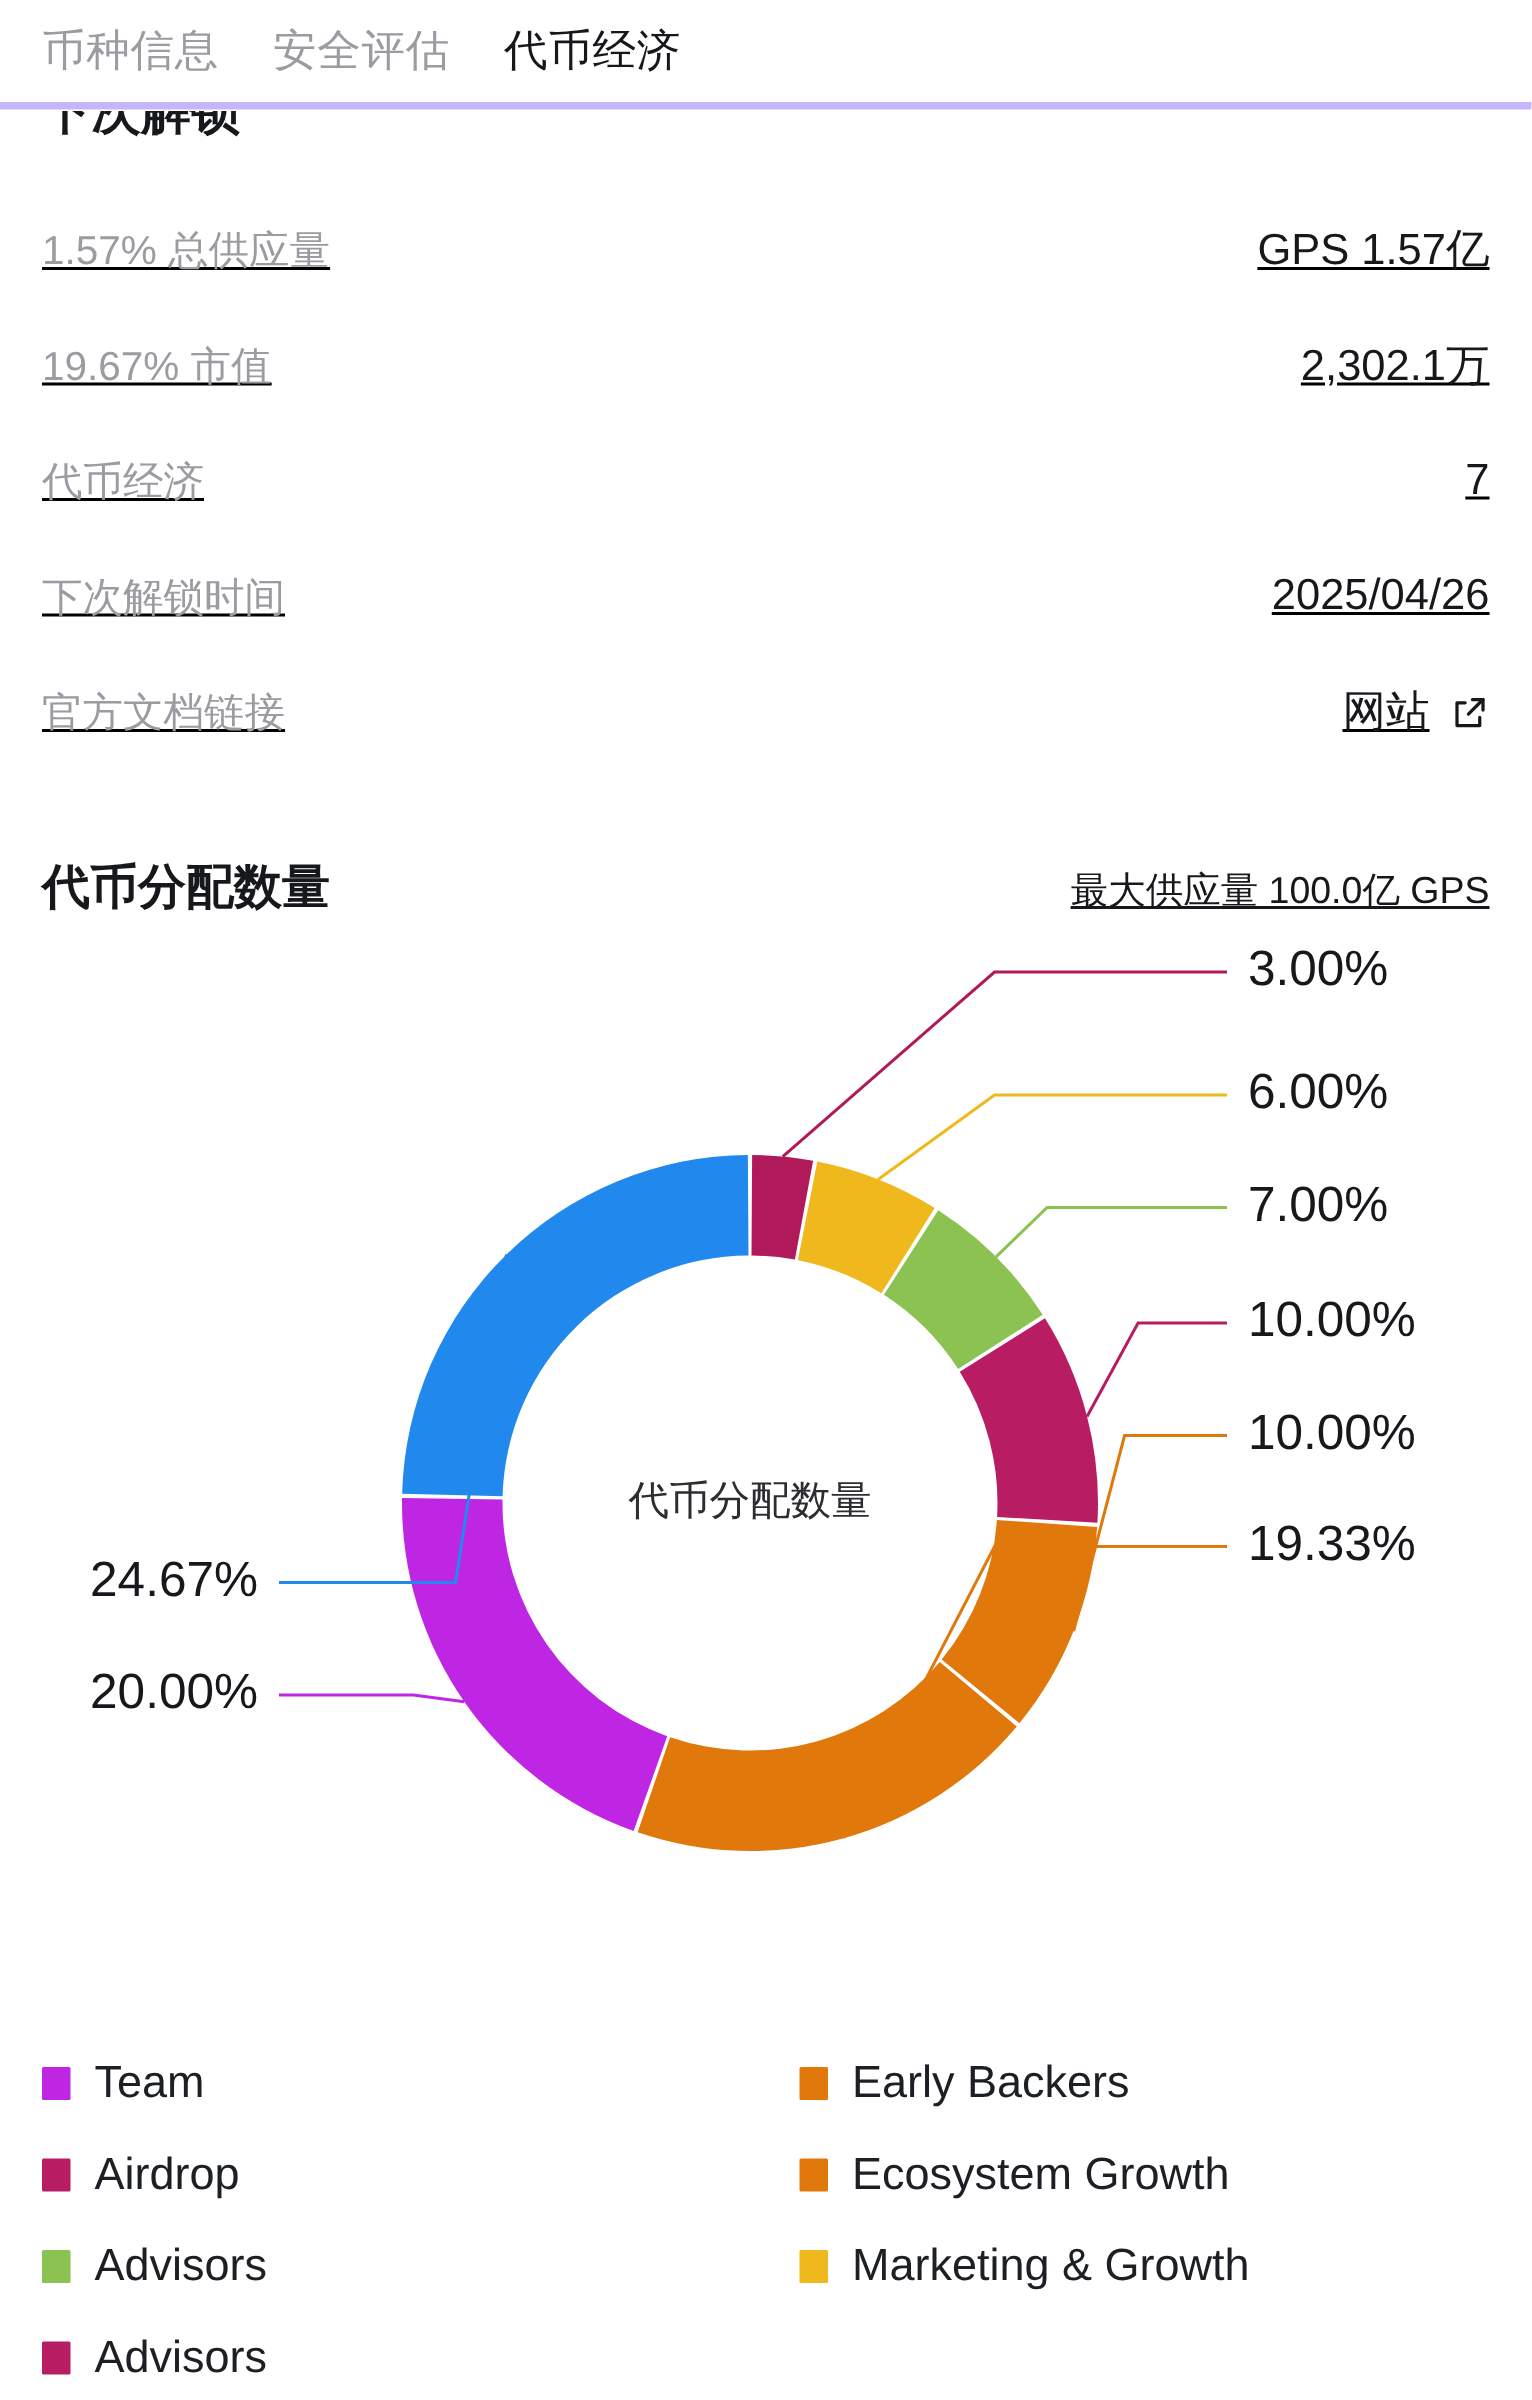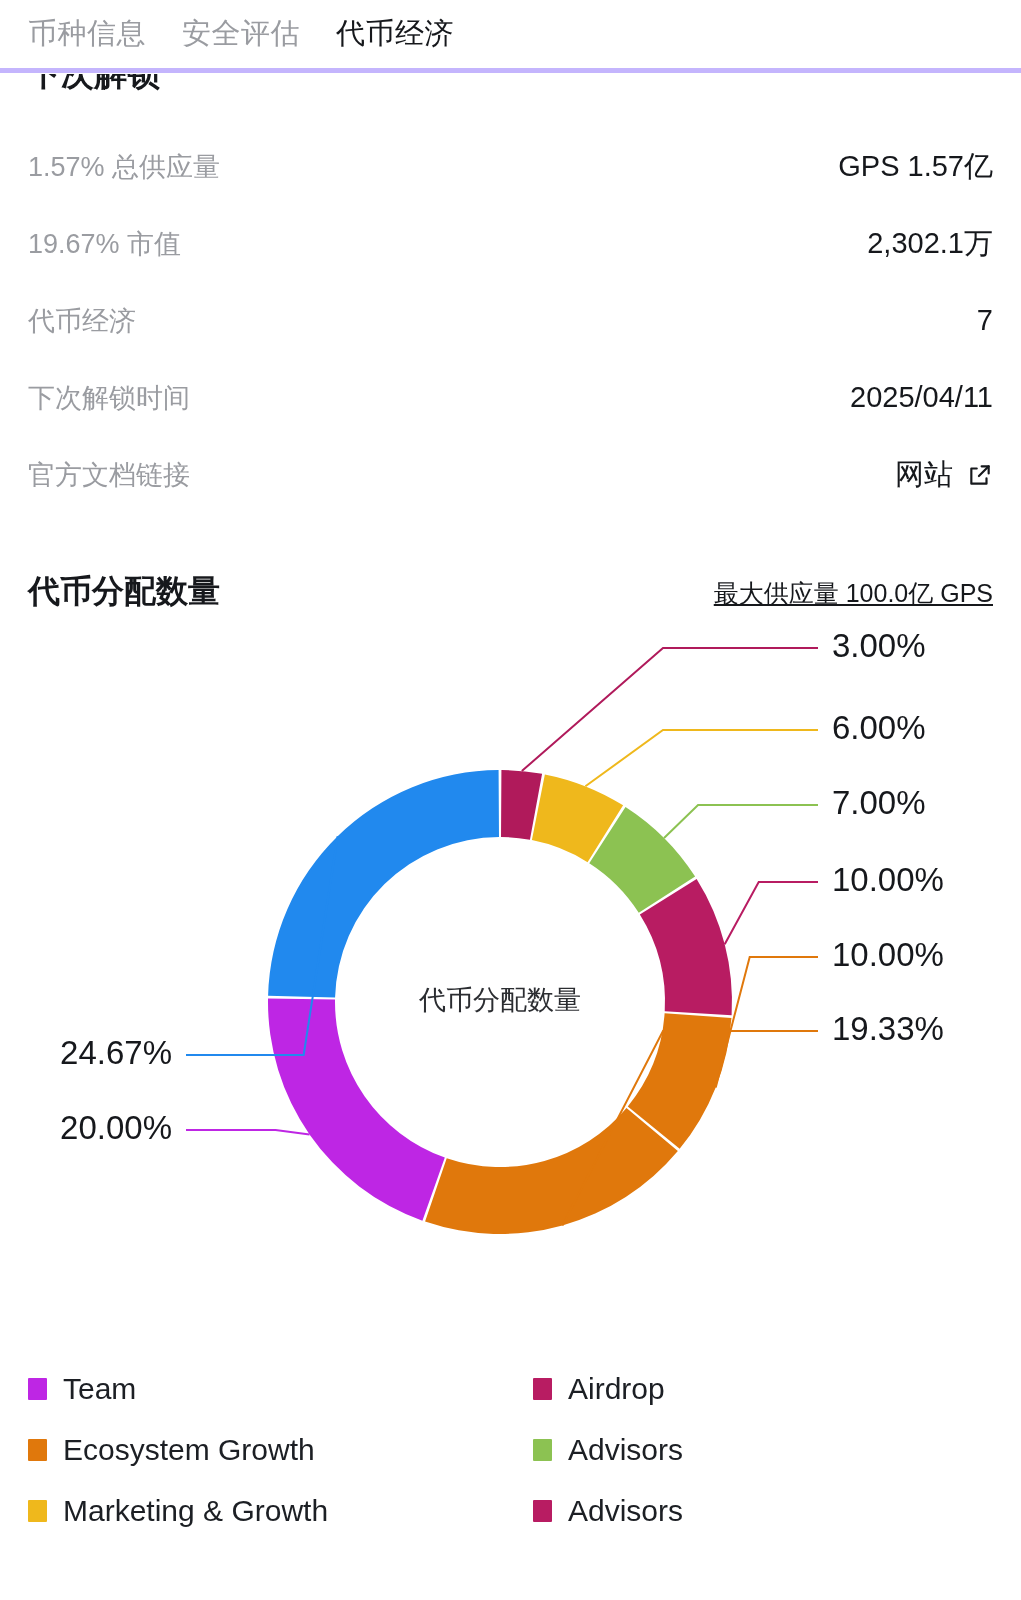--- a/index.html
+++ b/index.html
@@ -67,20 +67,21 @@
     position: absolute;
     top: 128px; left: 0;
     width: 1021px;
   }
   .info-row {
     display: flex;
     align-items: center;
     justify-content: space-between;
     height: 77px;
     padding: 0 28px;
+    text-decoration: underline;
   }
   .info-label {
     font-size: 27px;
     color: #9a9ca1;
     white-space: nowrap;
   }
   .info-value {
     font-size: 29px;
     color: #16181c;
     font-weight: 400;
@@ -192,21 +193,21 @@
       <span class="info-value">2,302.1万</span>
     </div>
 
     <div class="info-row">
       <span class="info-label">代币经济</span>
       <span class="info-value">7</span>
     </div>
 
     <div class="info-row">
       <span class="info-label">下次解锁时间</span>
-      <span class="info-value">2025/04/11</span>
+      <span class="info-value">2025/04/26</span>
     </div>
 
     <div class="info-row">
       <span class="info-label">官方文档链接</span>
       <span class="info-value">
         <span>网站</span>
         <span class="ext-link-icon">
           <svg viewBox="0 0 24 24" width="26" height="26" fill="none" stroke="#16181c" stroke-width="2" stroke-linecap="round" stroke-linejoin="round">
             <path d="M20 4 L11 13"></path>
             <path d="M13.5 4 L20 4 L20 10.5"></path>
@@ -258,20 +259,24 @@
       <text class="donut-center-label" id="donut-center-text" x="500" y="382" text-anchor="middle" dominant-baseline="middle">代币分配数量</text>
     </svg>
   </div>
 
   <div class="legend">
     <div class="legend-item">
       <span class="legend-swatch" style="background:#BE26E4"></span>
       <span class="legend-label">Team</span>
     </div>
     <div class="legend-item">
+      <span class="legend-swatch" style="background:#E0780C"></span>
+      <span class="legend-label">Early Backers</span>
+    </div>
+    <div class="legend-item">
       <span class="legend-swatch" style="background:#B81C62"></span>
       <span class="legend-label">Airdrop</span>
     </div>
     <div class="legend-item">
       <span class="legend-swatch" style="background:#E0780C"></span>
       <span class="legend-label">Ecosystem Growth</span>
     </div>
     <div class="legend-item">
       <span class="legend-swatch" style="background:#8CC252"></span>
       <span class="legend-label">Advisors</span>

